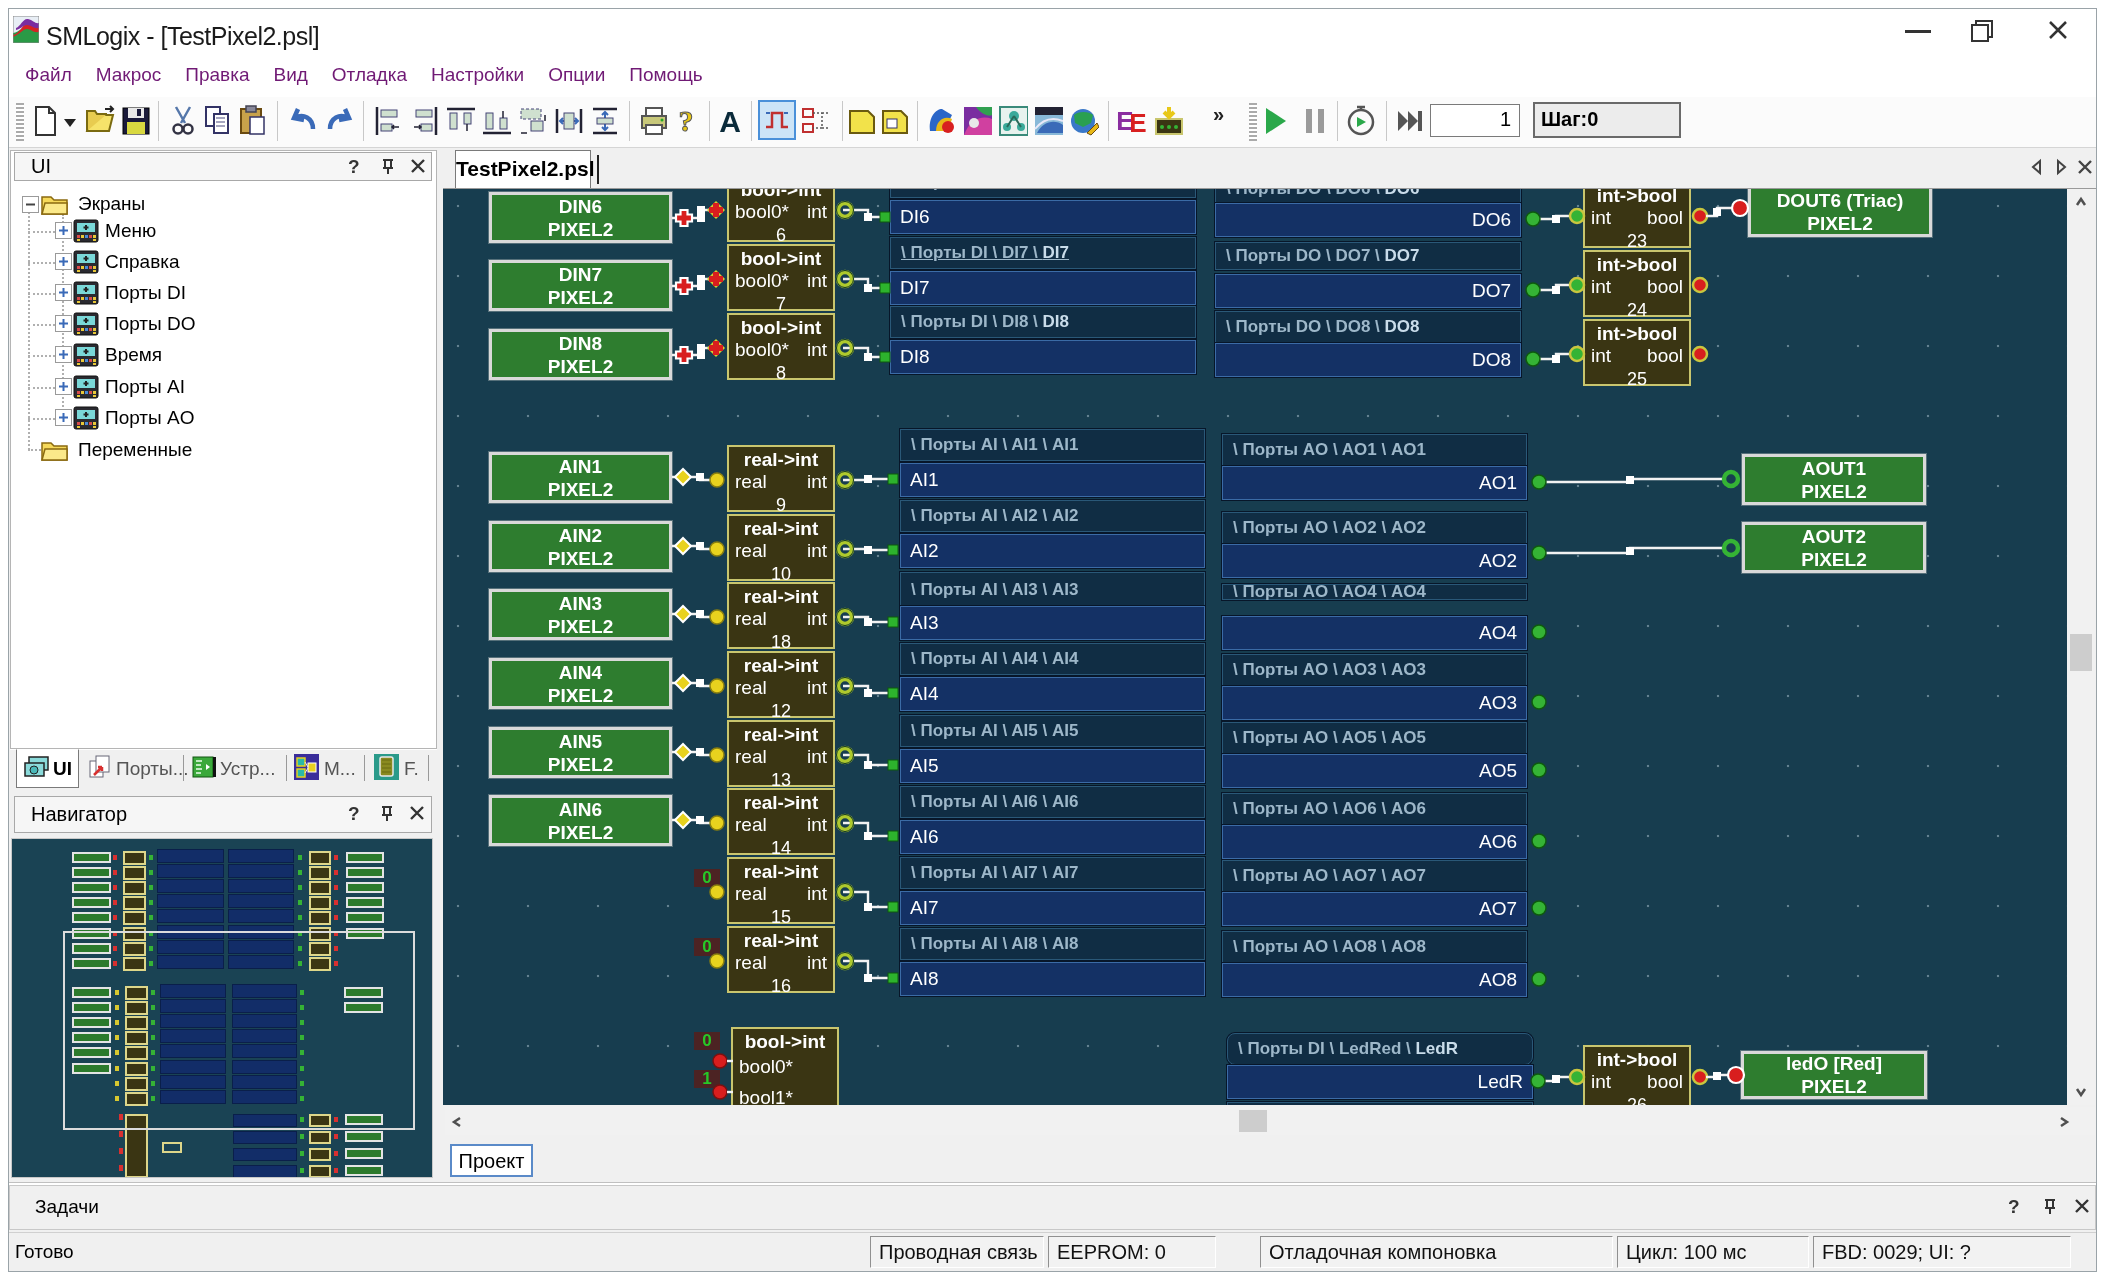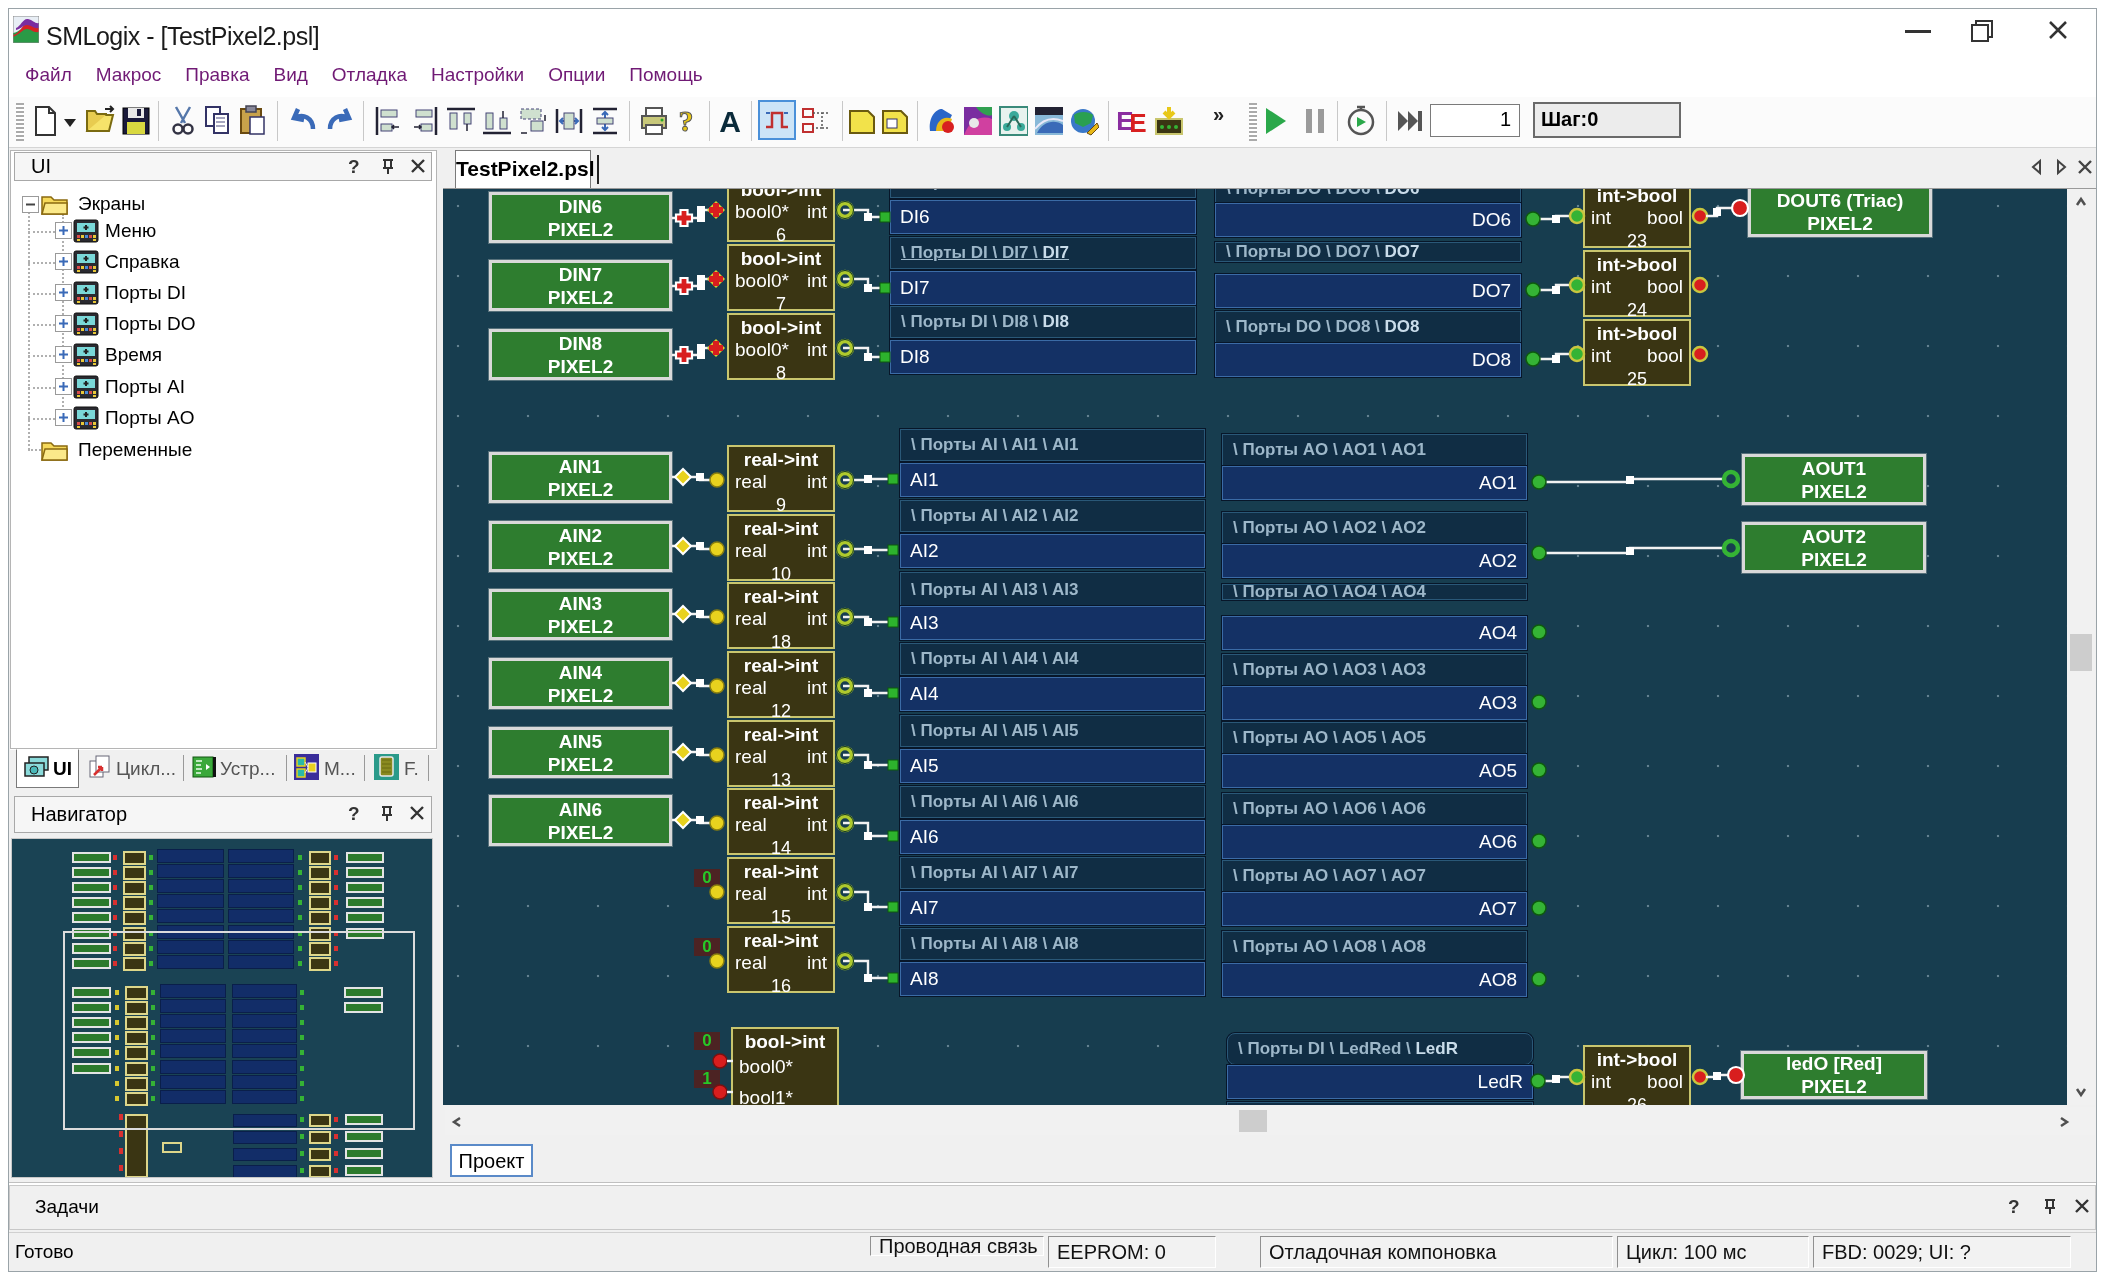--- a/index.html
+++ b/index.html
@@ -387,21 +387,21 @@
     <rect x="5" y="1" width="19" height="13" fill="#8adada" stroke="#222" stroke-width="1.5"></rect>
     <rect x="1" y="7" width="19" height="13" fill="#8adada" stroke="#222" stroke-width="1.5"></rect>
     <circle cx="10" cy="14" r="4" fill="#4ab8b8" stroke="#222"></circle>
   </svg>
 <div class="ab tt" style="left:53px;top:758px;font-weight:bold;">UI</div>
 <svg class="ab" style="left:88px;top:755px;" width="24" height="25" viewBox="0 0 24 25">
     <rect x="2" y="6" width="13" height="16" fill="#fff" stroke="#667"></rect>
     <rect x="8" y="1" width="13" height="16" fill="#fff" stroke="#667"></rect>
     <path d="M6,20 L14,12 M14,12 L10,12 M14,12 L14,16" stroke="#d83030" stroke-width="2.5" fill="none"></path>
   </svg>
-<div class="ab tt" style="left:116px;top:758px;color:#555;">Цикл...</div>
+<div class="ab tt" style="left:116px;top:758px;color:#555;">Порты...</div>
 <div class="ab" style="left:183px;top:755px;width:1px;height:26px;background:#999;"></div>
 <svg class="ab" style="left:192px;top:755px;" width="24" height="25" viewBox="0 0 24 25">
     <rect x="1" y="2" width="20" height="20" fill="#3aa83a" stroke="#115511"></rect>
     <rect x="21" y="2" width="3" height="20" fill="#111"></rect>
     <path d="M4,6 h6 M4,10 h5 M4,14 h6 M4,18 h5" stroke="#bfe8bf" stroke-width="2"></path>
     <path d="M14,9 L18,12 L14,15" fill="#fff"></path>
   </svg>
 <div class="ab tt" style="left:220px;top:758px;color:#555;">Устр...</div>
 <div class="ab" style="left:286px;top:755px;width:1px;height:26px;background:#999;"></div>
 <svg class="ab" style="left:294px;top:754px;" width="25" height="26" viewBox="0 0 25 26">
@@ -779,21 +779,21 @@
       <span style="margin-left:9px;">DI7</span>
     </div>
 <div class="ab bt" style="left:447px;top:117px;width:306px;height:32px;">\ Порты DI \ DI8 \ <b class="hl">DI8</b></div>
 <div class="ab bv" style="left:447px;top:151px;width:306px;height:34px;justify-content:flex-start;">
       <span style="margin-left:9px;">DI8</span>
     </div>
 <div class="ab bt" style="left:772px;top:-16px;width:306px;height:32px;">\ Порты DO \ DO6 \ <b class="hl">DO6</b></div>
 <div class="ab bv" style="left:772px;top:14px;width:306px;height:34px;justify-content:flex-end;">
       <span style="margin-right:9px;">DO6</span>
     </div>
-<div class="ab bt" style="left:772px;top:53px;width:306px;height:20px;">\ Порты DO \ DO7 \ <b class="hl">DO7</b></div>
+<div class="ab bt" style="left:772px;top:53px;width:306px;height:28px;">\ Порты DO \ DO7 \ <b class="hl">DO7</b></div>
 <div class="ab bv" style="left:772px;top:85px;width:306px;height:34px;justify-content:flex-end;">
       <span style="margin-right:9px;">DO7</span>
     </div>
 <div class="ab bt" style="left:772px;top:122px;width:306px;height:32px;">\ Порты DO \ DO8 \ <b class="hl">DO8</b></div>
 <div class="ab bv" style="left:772px;top:154px;width:306px;height:34px;justify-content:flex-end;">
       <span style="margin-right:9px;">DO8</span>
     </div>
 <div class="ab bt" style="left:457px;top:240px;width:305px;height:32px;">\ Порты AI \ AI1 \ <b>AI1</b></div>
 <div class="ab bv" style="left:457px;top:274px;width:305px;height:34px;justify-content:flex-start;">
       <span style="margin-left:9px;">AI1</span>
@@ -1062,17 +1062,17 @@
 <div class="ab hic" style="left:2008px;top:1196px;">?</div>
 <svg class="ab" style="left:2042px;top:1198px;" width="16" height="18" viewBox="0 0 16 18">
     <path d="M3,2 H13 M5,2 V10 M11,2 V10 M3,10 H13 M8,10 V16" stroke="#333" stroke-width="2"></path>
   </svg>
 <svg class="ab" style="left:2074px;top:1198px;" width="16" height="16" viewBox="0 0 16 16">
     <path d="M2,2 L14,14 M14,2 L2,14" stroke="#333" stroke-width="2.4"></path>
   </svg>
 
 <div class="ab" style="left:9px;top:1232px;width:2087px;height:39px;background:#f0f0f0;border-top:1px solid #d0d0d0;"></div>
 <div class="ab tt" style="left:15px;top:1241px;">Готово</div>
-<div class="ab sbx" style="left:870px;top:1236px;width:174px;height:20px;">Проводная связь</div>
+<div class="ab sbx" style="left:870px;top:1236px;width:174px;height:32px;">Проводная связь</div>
 <div class="ab sbx" style="left:1048px;top:1236px;width:168px;height:32px;">EEPROM: 0</div>
 <div class="ab sbx" style="left:1260px;top:1236px;width:353px;height:32px;">Отладочная компоновка</div>
 <div class="ab sbx" style="left:1617px;top:1236px;width:192px;height:32px;">Цикл: 100 мс</div>
 <div class="ab sbx" style="left:1813px;top:1236px;width:258px;height:32px;">FBD: 0029; UI: ?</div>
 
 </body></html>

